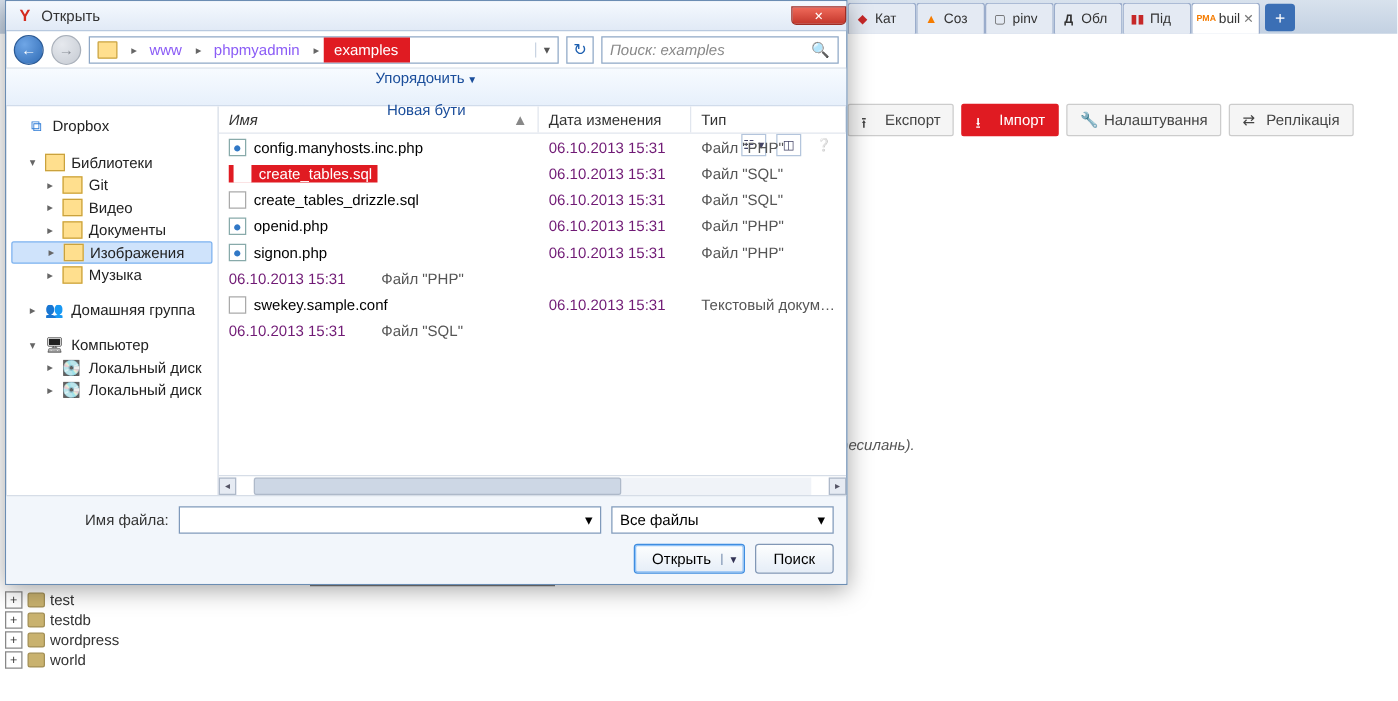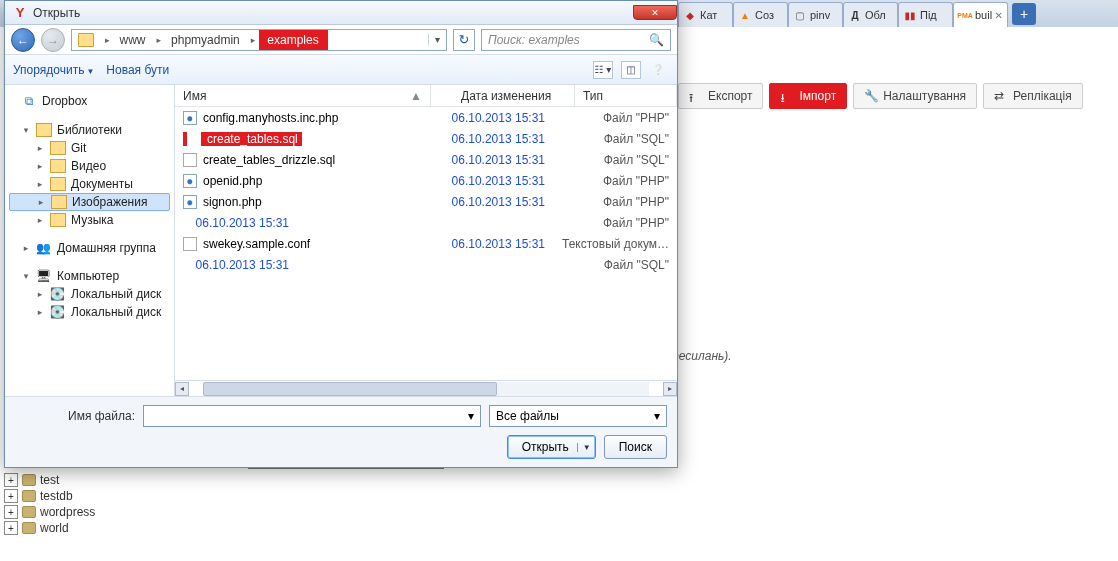--- a/index.html
+++ b/index.html
@@ -49,55 +49,55 @@
   .titlebar .yb { width:14px; height:14px; display:flex; align-items:center; justify-content:center; color:#d52b1e; font-weight:bold; font-size:13px;}
   .titlebar .ttl { font-size:12px; color:#333; }
   .titlebar .winbtns { margin-left:auto; display:flex; gap:1px; padding-right:0;}
   .titlebar .winbtn { width:26px; height:15px; border:1px solid #a7b9d1; background:linear-gradient(#f4f7fb,#dce7f4); font-size:9px; display:flex; align-items:center; justify-content:center; color:#333;}
   .titlebar .winbtn.close { width:44px; background:linear-gradient(#ef6a5a,#c4372c); border-color:#9e2d24; color:#fff; border-radius:0 0 4px 4px;}
 
   .navrow { height:30px; display:flex; align-items:center; gap:6px; padding:0 6px; border-bottom:1px solid #d5dde8;}
   .navbtn { width:24px; height:24px; border-radius:50%; background:radial-gradient(circle at 35% 30%, #6fa6e6, #2e6ab4); border:1px solid #2b5a95; display:flex; align-items:center; justify-content:center; color:#fff; font-size:12px;}
   .navbtn.dis { background:radial-gradient(circle at 35% 30%, #e6e9ee, #c6cbd3); border-color:#a9b0ba; color:#8a8f97;}
   .addr { flex:1; height:22px; border:1px solid #8fa8c6; display:flex; align-items:center; background:#fff; }
-  .addr .seg { padding:0 6px; height:100%; display:flex; align-items:center; border-right:1px solid transparent; font-size:12px; color:#404040; gap:4px;}
+  .addr .seg { padding:0 6px; height:100%; display:flex; align-items:center; border-right:1px solid transparent; font-size:12px; color:#8b5cf6; gap:4px;}
   .addr .chev { color:#666; font-size:9px; padding:0 4px;}
   .addr .fold { width:16px; height:14px; background:#ffdf8e; border:1px solid #caa23d; border-radius:1px; }
   .addr .hl { background:#e01b22; color:#fff; padding:0 8px;}
   .addr .last { margin-left:auto; border-left:1px solid #c9d4e2; padding:0 6px; color:#555; font-size:10px;}
   .refresh { width:22px; height:22px; border:1px solid #8fa8c6; display:flex; align-items:center; justify-content:center; color:#1c5fb0; background:#fff; font-size:13px;}
   .searchbox { width:190px; height:22px; border:1px solid #8fa8c6; display:flex; align-items:center; padding:0 6px; background:#fff; color:#888; font-style:italic; font-size:12px; gap:6px;}
   .searchbox .mag { margin-left:auto; color:#3b6fb5; font-style:normal; }
 
-  .toolbar { height:30px; background:linear-gradient(#f7fbff,#e7f0fb); border-bottom:1px solid #d1dceb; display:flex; align-items:center; padding:0 8px; gap:12px; font-size:12px;}
+  .toolbar { height:30px; background:linear-gradient(#f7fbff,#e7f0fb); border-bottom:1px solid #d1dceb; display:flex; align-items:center; padding:0 8px; gap:12px; font-size:12px;flex-direction:column;}
   .toolbar .link { color:#1b4e9b; }
   .toolbar .caret { color:#1b4e9b; font-size:8px; margin-left:2px; }
   .toolbar .right { margin-left:auto; display:flex; gap:8px; align-items:center; }
   .tbicon { width:20px; height:18px; border:1px solid #b4c5dc; background:#fff; display:flex; align-items:center; justify-content:center; font-size:10px; color:#446; }
 
   .body { flex:1; display:flex; overflow:hidden; }
   .navtree { width:170px; border-right:1px solid #d6dde7; padding:6px 4px; overflow:auto; font-size:12px; }
   .navtree .nt { display:flex; align-items:center; gap:5px; padding:2px 2px 2px 12px; color:#222; }
   .navtree .nt.sel { background:#cfe3fb; border:1px solid #7bb1ef; border-radius:2px; padding:1px 1px 1px 11px;}
   .navtree .gap { height:10px; }
   .ntico { width:16px; height:14px; display:inline-block; }
   .fico-folder { background:#ffdf8e; border:1px solid #caa23d; }
   .fico-db { width:16px; height:16px; display:inline-flex; align-items:center; justify-content:center; color:#2d7bd6; }
   .exp { width:10px; color:#666; font-size:9px; text-align:center; }
 
   .filelist { flex:1; display:flex; flex-direction:column; }
   .flhead { height:22px; display:flex; border-bottom:1px solid #e1e6ee; font-size:12px; color:#333; align-items:center; }
   .flhead .col { padding:0 8px; border-right:1px solid #e1e6ee; height:100%; display:flex; align-items:center; gap:4px;}
-  .col.name { flex:0 0 256px;} .col.date { flex:0 0 122px;margin-left:22px;} .col.type { flex:1; }
+  .col.name { flex:0 0 256px;font-style:italic;} .col.date { flex:0 0 122px;} .col.type { flex:1; }
 
   .files { flex:1; overflow:auto; }
   .frow { height:21px; display:flex; align-items:center; font-size:12px; }
-  .frow .c { padding:0 8px;text-align:right; }
+  .frow .c { padding:0 8px; }
   .frow .c.name { flex:0 0 256px; display:flex; align-items:center; gap:6px;}
-  .frow .c.date { flex:0 0 122px; color:#1d4ed8;}
+  .frow .c.date { flex:0 0 122px; color:#701a75;}
   .frow .c.type { flex:1; color:#555;}
   .frow.hl .c.name { }
   .frow.hl .fnwrap { background:#e01b22; color:#fff; padding:0 4px; display:inline-flex; align-items:center; gap:6px; }
   .frow.hl .fnwrap .fic { filter:brightness(0) invert(1); }
   .fic { width:14px; height:14px; display:inline-block; }
   .fic-php { background:#fff; border:1px solid #8aa; position:relative; }
   .fic-php::after { content:"⬤"; color:#3178c6; font-size:5px; position:absolute; left:3px; top:3px;}
   .fic-sql { background:#fff; border:1px solid #aaa; }
   .fic-txt { background:#fff; border:1px solid #aaa; }
 

